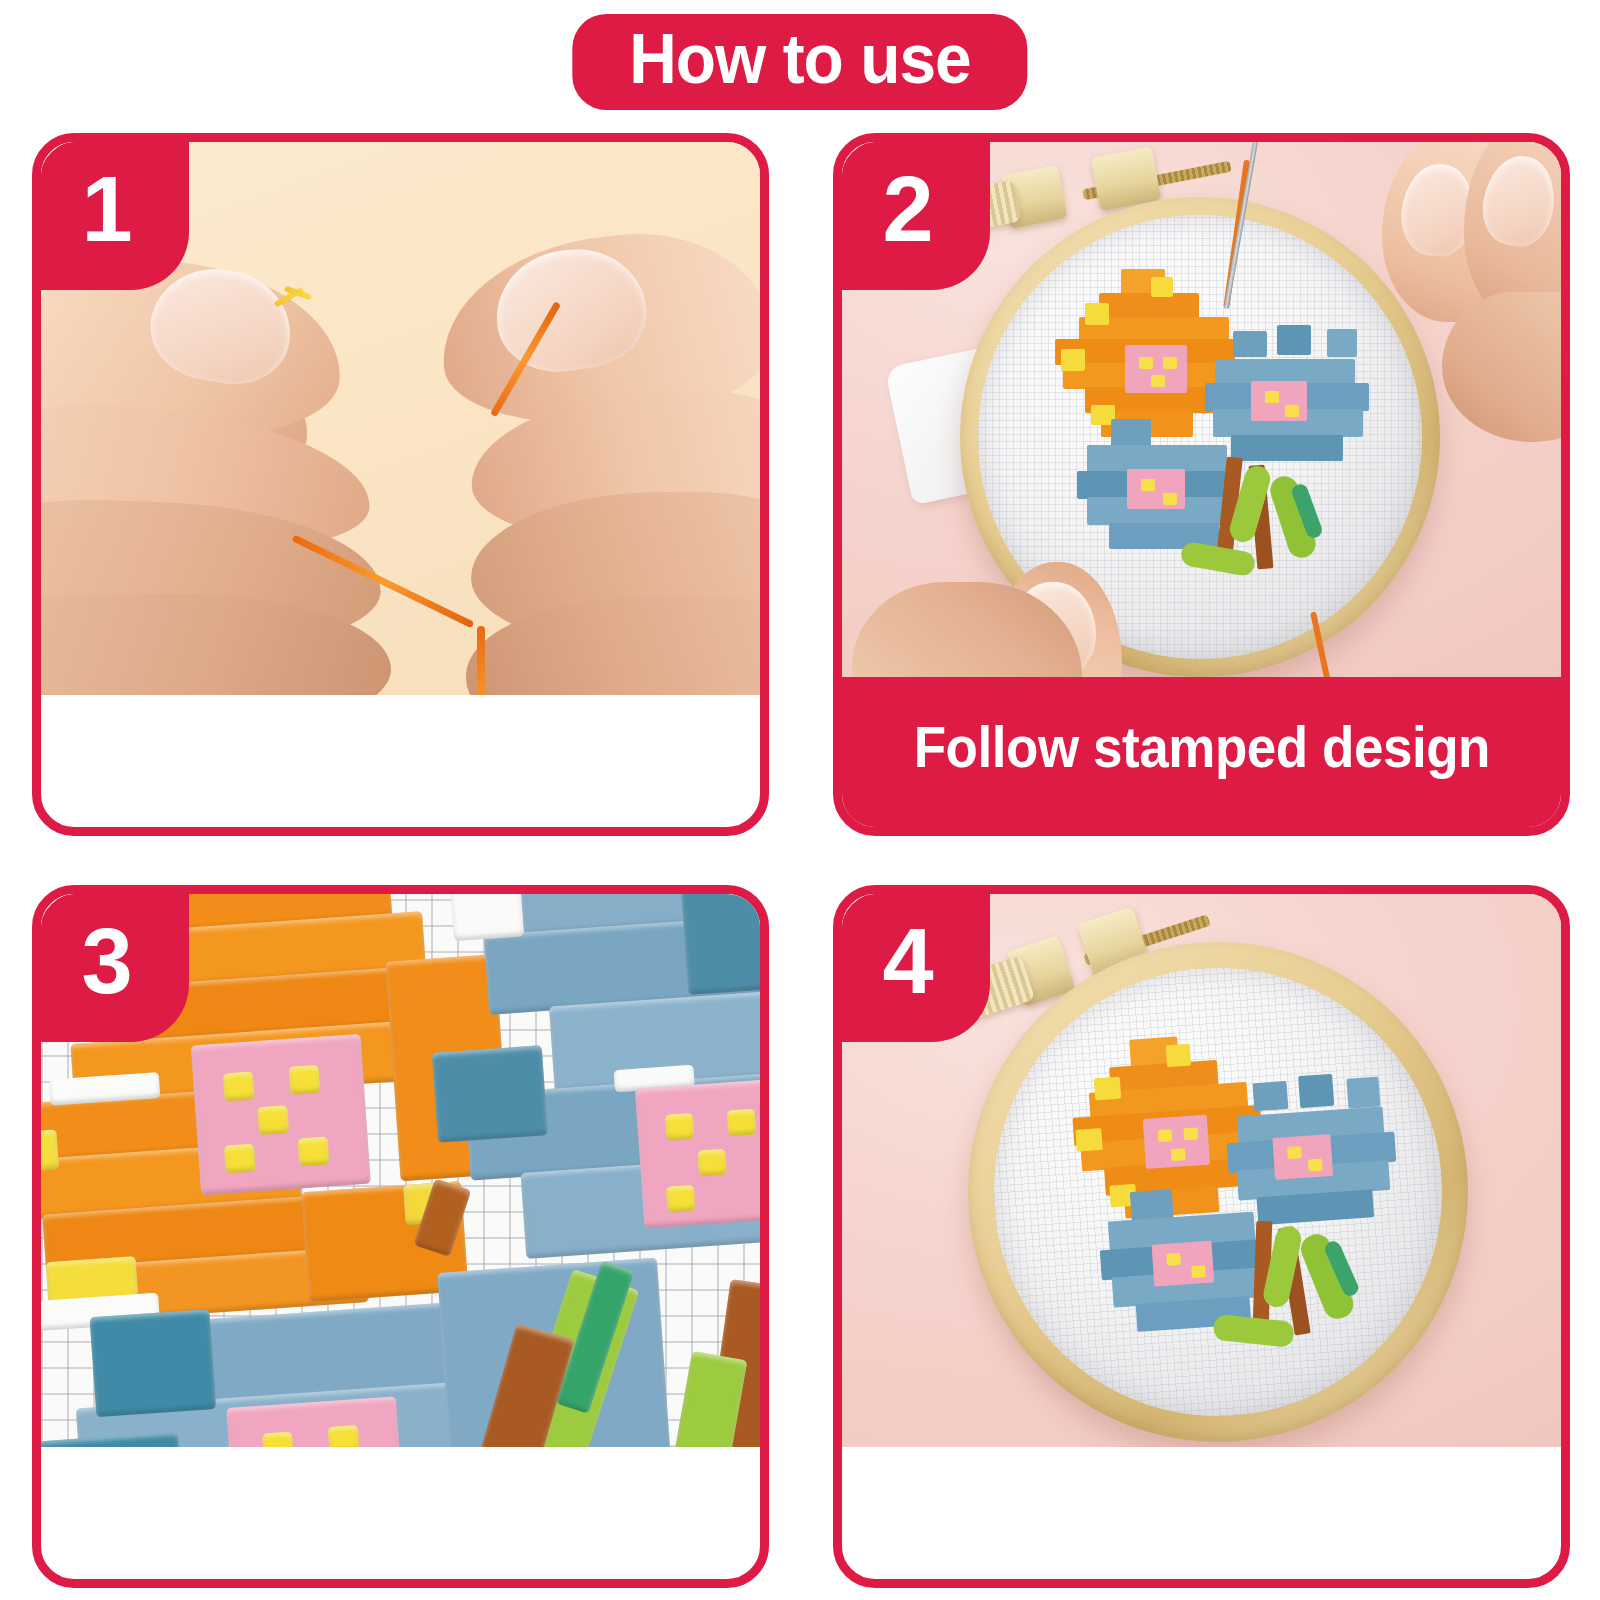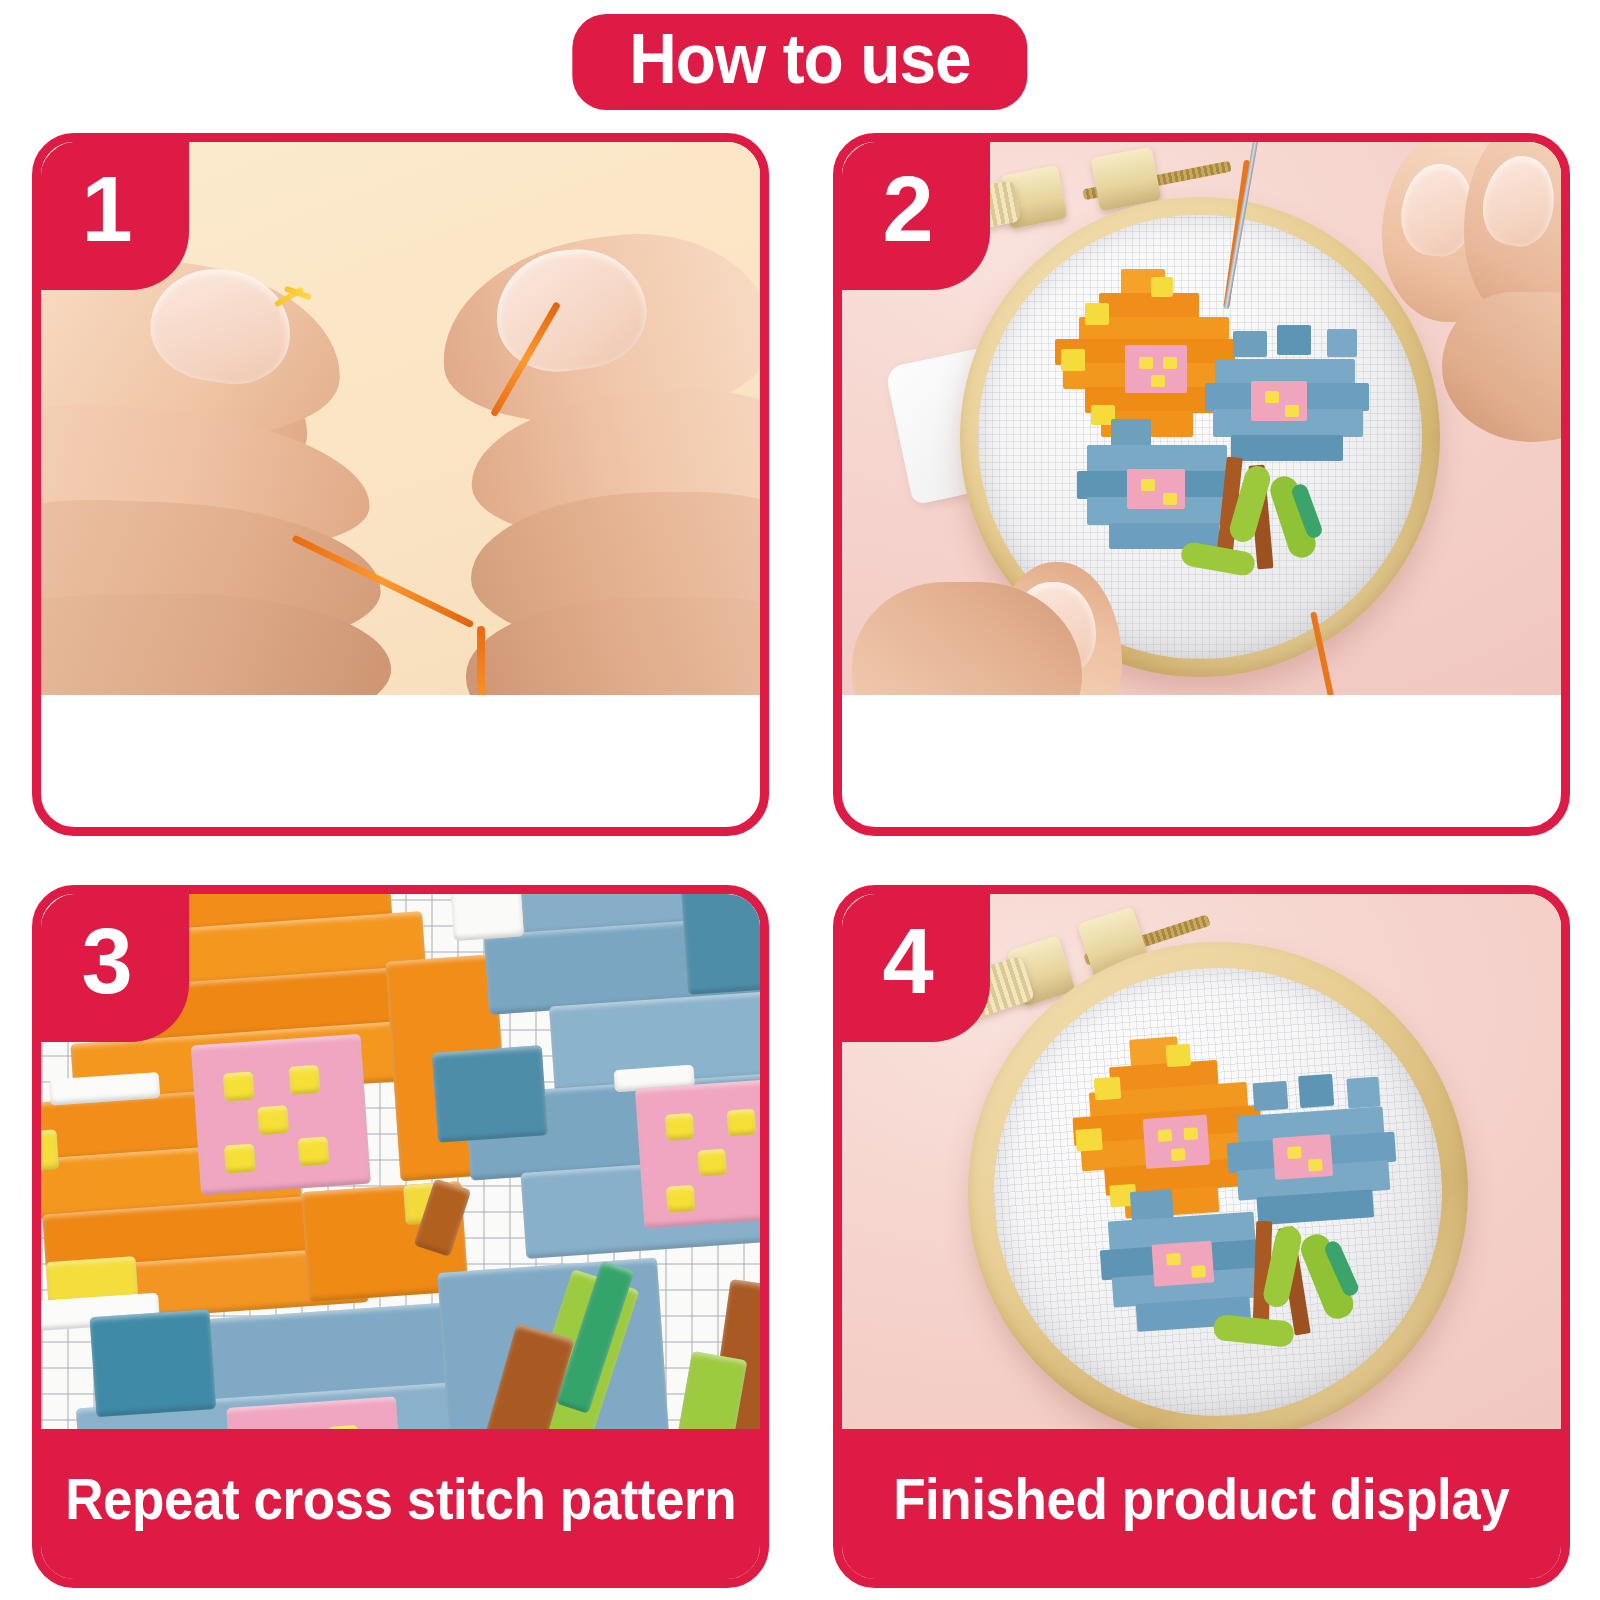--- a/index.html
+++ b/index.html
@@ -234,20 +234,23 @@
         <div class="fingerL" style="left:150px;top:420px;width:130px;height:180px;border-radius:48% 48% 44% 44%/56% 56% 44% 44%;
                     background:linear-gradient(20deg,#F7D9C0,#EEC0A1 65%,#DDA683);"></div>
         <div class="nail" style="left:168px;top:440px;width:86px;height:96px;"></div>
         <div class="fingerL" style="left:10px;top:440px;width:230px;height:170px;border-radius:40% 45% 35% 40%/50% 55% 45% 45%;
                     background:linear-gradient(40deg,#F3CFB4,#E4B192 65%,#D39B78);"></div>
       </div>
 
       <div class="numbadge">
         <span>2</span>
       </div>
+      <div class="caption">
+        <span>Follow stamped design</span>
+      </div>
     </div>
 
     <div class="panel p3">
       <div class="photo">
         <div class="aida"></div>
 
         <div style="position:absolute;left:-40px;top:-40px;width:840px;height:660px;transform:rotate(-4deg);">
 
           <div class="mstitch" style="left:140px;top:0px;width:270px;height:62px;background:#F18D18;"></div>
           <div class="mstitch" style="left:110px;top:58px;width:330px;height:58px;background:#F4971F;"></div>
@@ -305,23 +308,20 @@
           <div class="mstitch" style="left:566px;top:420px;width:34px;height:150px;background:#35A46B;transform:rotate(22deg);"></div>
           <div class="mstitch" style="left:470px;top:480px;width:60px;height:200px;background:#A85A22;transform:rotate(20deg);"></div>
           <div class="mstitch" style="left:700px;top:450px;width:56px;height:210px;background:#A85A22;transform:rotate(12deg);"></div>
           <div class="mstitch" style="left:660px;top:520px;width:56px;height:150px;background:#9DCB3F;transform:rotate(14deg);"></div>
           <div class="mstitch" style="left:420px;top:330px;width:38px;height:70px;background:#B2601F;transform:rotate(22deg);"></div>
         </div>
       </div>
 
       <div class="numbadge">
         <span>3</span>
-      </div>
-      <div class="caption">
-        <span>Repeat cross stitch pattern</span>
       </div>
     </div>
 
     <div class="panel p4">
       <div class="photo">
         <div class="bg-pink"></div>
 
         <div class="screwrod" style="left:240px;top:40px;width:130px;height:12px;transform:rotate(-18deg);"></div>
         <div class="screw" style="left:243px;top:20px;width:58px;height:60px;transform:rotate(-18deg);"></div>
         <div class="screw" style="left:172px;top:48px;width:54px;height:58px;transform:rotate(-18deg);"></div>
@@ -375,19 +375,16 @@
             <div class="stitch" style="left:228px;top:206px;width:30px;height:88px;background:#8FC235;border-radius:14px;transform:rotate(-18deg);"></div>
             <div class="stitch" style="left:126px;top:286px;width:80px;height:26px;background:#9CC93C;border-radius:12px;transform:rotate(10deg);"></div>
             <div class="stitch" style="left:250px;top:214px;width:16px;height:58px;background:#3CA36B;border-radius:10px;transform:rotate(-20deg);"></div>
           </div>
         </div>
       </div>
 
       <div class="numbadge">
         <span>4</span>
       </div>
-      <div class="caption">
-        <span>Finished product display</span>
-      </div>
     </div>
 
   </div>
 </div>
 
 </body></html>

